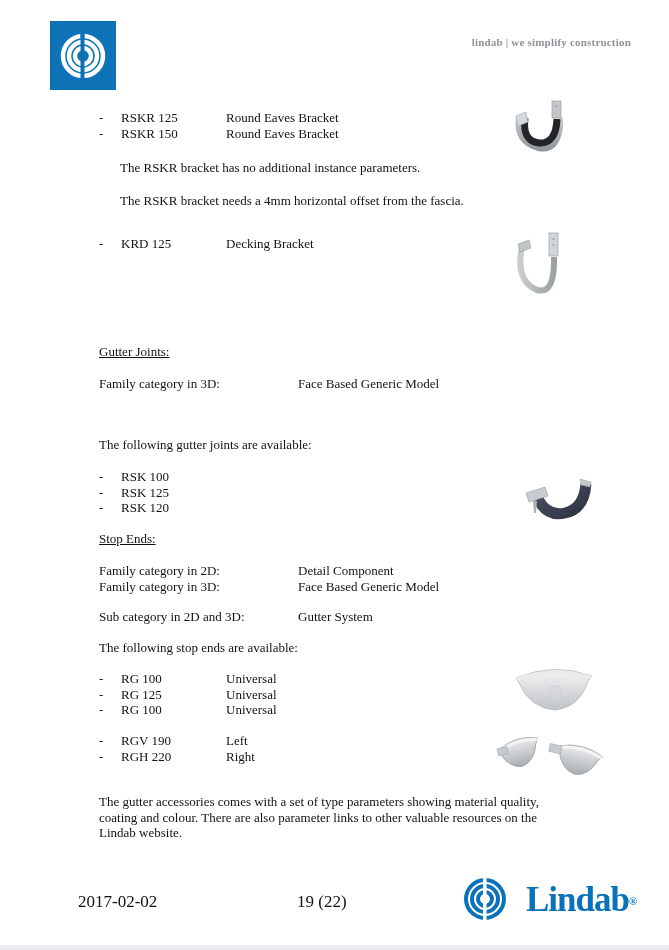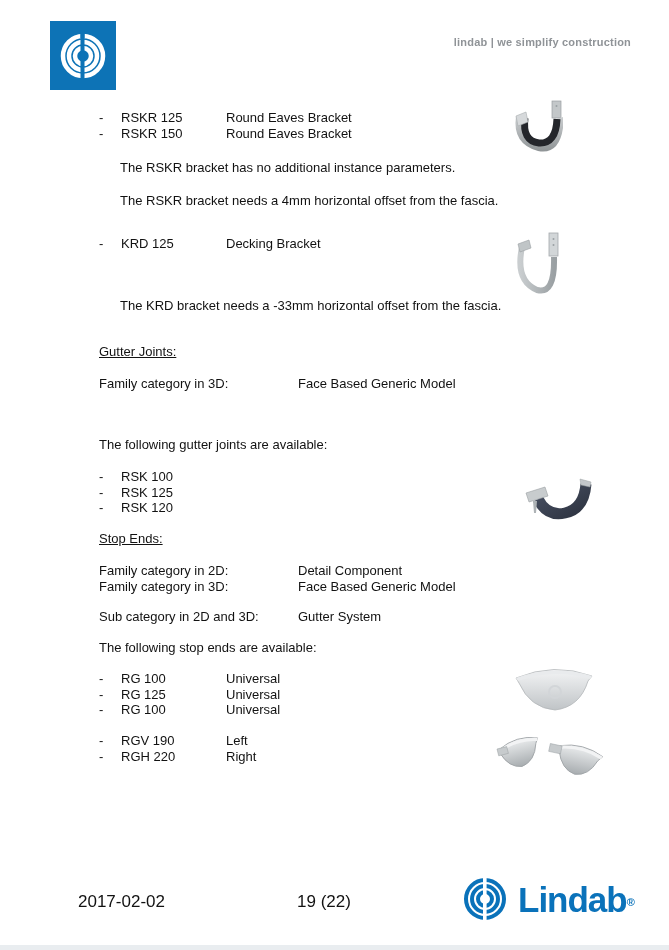--- a/index.html
+++ b/index.html
@@ -1,34 +1,34 @@
 <!DOCTYPE html>
 <html><head>
 <meta charset="utf-8">
 <style>
   *{margin:0;padding:0;box-sizing:border-box}
   html,body{background:#fff}
   .page{position:relative;width:669px;height:950px;background:#ffffff;
-        font-family:Liberation Sans, sans-serif;color:#121212;overflow:hidden}
+        font-family:Liberation Serif, serif;color:#121212;overflow:hidden}
   .abs{position:absolute}
   .txt{font-size:13px;line-height:16px;white-space:nowrap}
   .para{font-size:13px;line-height:15.5px}
   .heading{font-size:13px;text-decoration:underline;white-space:nowrap}
   .list .row{display:flex;font-size:13px;line-height:15.6px;white-space:nowrap}
   .list .bcol{width:22px}
   .list .ccol{width:105px}
   .kv{font-size:13px;line-height:15.6px;white-space:nowrap}
   .kv .lbl{display:inline-block;width:199px}
   .tagline{font-size:11px;font-weight:bold;color:#8f9397;letter-spacing:.2px;white-space:nowrap}
   .logo-box{width:66px;height:69px;background:#0d73b6}
   .footer-txt{font-size:17px;color:#121212;white-space:nowrap}
   .brandword{font-size:35px;font-weight:bold;color:#0a72ba;letter-spacing:-1px;line-height:1}
   .brandreg{font-size:11px;font-weight:bold;color:#0a72ba;vertical-align:super}
   .bottom-strip{position:absolute;left:0;bottom:0;width:669px;height:5px;background:#e9edf0}
-  .footer-logo{display:flex;align-items:center;gap:10px}
+  .footer-logo{display:flex;align-items:center;gap:18px}
 </style>
 </head>
 <body>
 
 <div class="page">
 
   <div class="abs logo-box" style="left:50px;top:21px">
     <svg width="66" height="69" viewBox="0 0 66 69">
       <circle cx="33" cy="35" r="8" fill="none" stroke="#ffffff" stroke-width="4.5"></circle>
       <circle cx="33" cy="35" r="14" fill="none" stroke="#ffffff" stroke-width="4.5"></circle>
@@ -88,21 +88,20 @@
         </linearGradient>
       </defs>
       <rect x="39" y="2" width="9" height="23" fill="#d2d6d8" stroke="#a4a9ac" stroke-width="0.8"></rect>
       <circle cx="43.5" cy="8" r="1" fill="#9aa0a3"></circle>
       <circle cx="43.5" cy="14" r="1" fill="#9aa0a3"></circle>
       <path d="M12 16 Q5 50 27 59 Q45 64 44 26" fill="none" stroke="url(#g-krd)" stroke-width="6"></path>
       <path d="M8 13 L19 9 L21 17 L10 21 Z" fill="#c0c5c7" stroke="#9aa0a3" stroke-width="0.6"></path>
     </svg>
   </div>
 
-  <div class="abs para" style="left:120px;top:298px">The KRD bracket needs a -33mm horizontal offset from the fascia.</div>
 
   <div class="abs heading" style="left:99px;top:344px">Gutter Joints:</div>
 
   <div class="abs kv" style="left:99px;top:376px">
     <span class="lbl">Family category in 3D:</span><span>Face Based Generic Model</span>
   </div>
 
   <div class="abs txt" style="left:99px;top:437px">The following gutter joints are available:</div>
 
   <div class="abs list" style="left:99px;top:469px">
@@ -212,20 +211,21 @@
         <rect x="0" y="9" width="10" height="7" fill="#c7cbcd" stroke="#9ba0a3" stroke-width="0.5"></rect>
       </g>
       <g transform="translate(58,22) rotate(12 26 16)">
         <path d="M4 8 Q26 0 48 10 L44 15 Q38 32 24 33 Q10 31 4 13 Z" fill="url(#g-rg2)" stroke="#9ba0a3" stroke-width="0.8"></path>
         <path d="M4 8 Q26 2 48 10 L46 13 Q26 5 5 11 Z" fill="#f2f3f4"></path>
         <rect x="-6" y="8" width="12" height="8" fill="#c7cbcd" stroke="#9ba0a3" stroke-width="0.5"></rect>
       </g>
     </svg>
   </div>
 
+  <div class="abs para" style="left:99px;top:794px;width:478px;white-space:normal">The gutter accessories comes with a set of type parameters showing material quality, coating and colour. There are also parameter links to other valuable resources on the Lindab website.</div>
 
   <div class="abs footer-txt" style="left:78px;top:892px">2017-02-02</div>
   <div class="abs footer-txt" style="left:297px;top:892px">19 (22)</div>
 
   <div class="abs footer-logo" style="left:462px;top:872px">
     <svg width="46" height="54" viewBox="0 0 46 54">
       <circle cx="23" cy="27" r="7" fill="none" stroke="#0a72ba" stroke-width="4"></circle>
       <circle cx="23" cy="27" r="13" fill="none" stroke="#0a72ba" stroke-width="4"></circle>
       <circle cx="23" cy="27" r="19" fill="none" stroke="#0a72ba" stroke-width="4"></circle>
       <rect x="21" y="4" width="3.6" height="46" fill="#ffffff"></rect>

